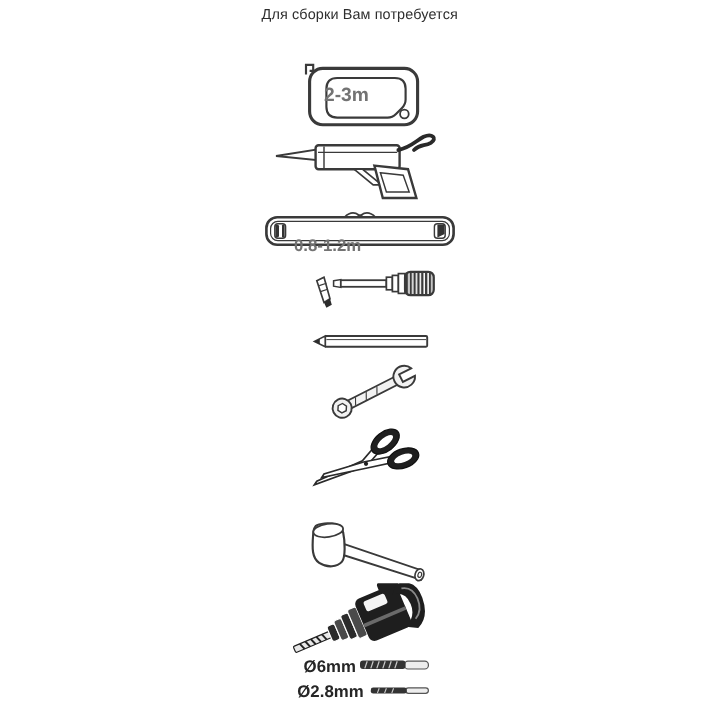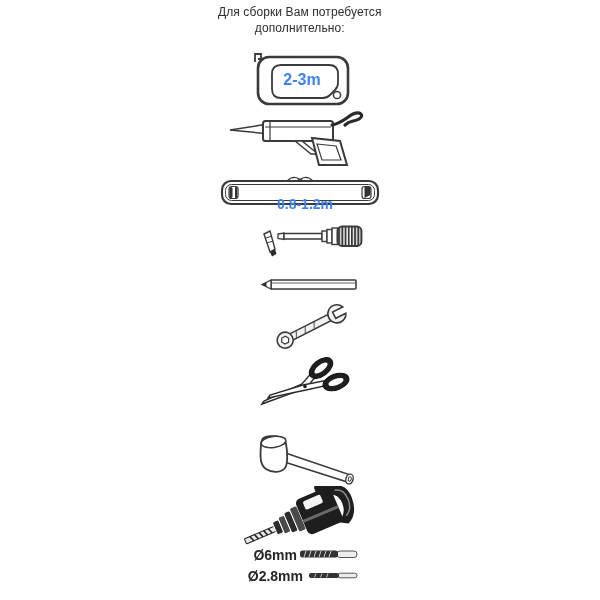--- a/index.html
+++ b/index.html
@@ -1,34 +1,33 @@
 <!DOCTYPE html>
 <html><head>
 <meta charset="utf-8">
 <style>
   html,body{margin:0;padding:0;background:#fff;}
   .canvas{position:relative;width:600px;height:600px;background:#fff;overflow:hidden;
           font-family:"Liberation Sans","DejaVu Sans",sans-serif;color:#2e2e2e;}
   .abs{position:absolute;}
   .hdr{font-size:12px;line-height:16px;color:#2e2e2e;letter-spacing:.1px;text-align:center;}
-  .figlabel{font-weight:600;color:#3b82f6;text-align:center;}
+  .figlabel{font-weight:600;color:#737373;}
   .taplbl{left:270px;top:71px;width:64px;font-size:16px;}
   .lvllbl{left:245px;top:183px;width:120px;font-size:14px;line-height:19px;margin-top:12px;}
   .sechdr{left:222px;top:411px;font-size:12px;color:#2e2e2e;}
   .bitlbl{font-size:14px;font-weight:600;color:#262626;}
   svg{display:block;}
 </style>
 </head>
 <body>
 
 <div class="canvas">
 
   <div class="abs hdr" style="left:218px;top:4px;">
     <div>Для сборки Вам потребуется</div>
-    <div>дополнительно:</div>
   </div>
 
   <div class="abs" style="left:246px;top:51px;">
     <svg width="108" height="58" viewBox="0 0 108 58">
       <path d="M9 11 V3 h6 v5 h-3" fill="none" stroke="#3a3a3a" stroke-width="1.8"></path>
       <rect x="12" y="6" width="90" height="47" rx="11" fill="#fff" stroke="#3a3a3a" stroke-width="2.6"></rect>
       <path d="M35 14 h48 q9 0 9 9 v9 q0 4 -3 7 l-5 5 q-3 3 -7 3 h-42 q-9 0 -9 -9 v-15 q0 -9 9 -9 z" fill="#fff" stroke="#3a3a3a" stroke-width="1.8"></path>
       <circle cx="91" cy="44" r="3.6" fill="#fff" stroke="#3a3a3a" stroke-width="1.5"></circle>
     </svg>
     <span class="abs figlabel taplbl" style="left:24px;top:20px;position:absolute;">2-3m</span>
@@ -147,21 +146,21 @@
         <rect x="63" y="12" width="38" height="38" rx="5" fill="#1e1e1e"></rect>
         <rect x="70" y="16" width="19" height="9" rx="2" fill="#f4f4f4"></rect>
         <rect x="63" y="33" width="38" height="3" fill="#6a6a6a"></rect>
         <rect x="86" y="6" width="17" height="9" rx="3" fill="#1e1e1e"></rect>
         <path d="M101 13 q17 1 16 19 q-1 17 -13 22 l-9 -5 q11 -5 11 -16 q0 -12 -11 -13 z" fill="#1e1e1e"></path>
         <path d="M104 18 q9 2 9 13 q0 11 -8 15" stroke="#8a8a8a" stroke-width="1.5" fill="none"></path>
       </g>
     </svg>
   </div>
 
-  <div class="abs bitlbl" style="left:253px;top:547px;width:44px;text-align:right;">Ø6mm</div>
+  <div class="abs bitlbl" style="left:253px;top:547px;width:44px;">Ø6mm</div>
   <div class="abs" style="left:299px;top:549px;">
     <svg width="60" height="11" viewBox="0 0 60 11">
       <rect x="38" y="2" width="20" height="6.5" rx="3" fill="#ededed" stroke="#555" stroke-width="1"></rect>
       <rect x="1" y="1.5" width="38" height="7" rx="2.5" fill="#333"></rect>
       <g stroke="#ccc" stroke-width="1">
         <line x1="7" y1="2" x2="5" y2="8"></line>
           <line x1="12" y1="2" x2="10" y2="8"></line>
         <line x1="17" y1="2" x2="15" y2="8"></line>
           <line x1="22" y1="2" x2="20" y2="8"></line>
         <line x1="27" y1="2" x2="25" y2="8"></line>

